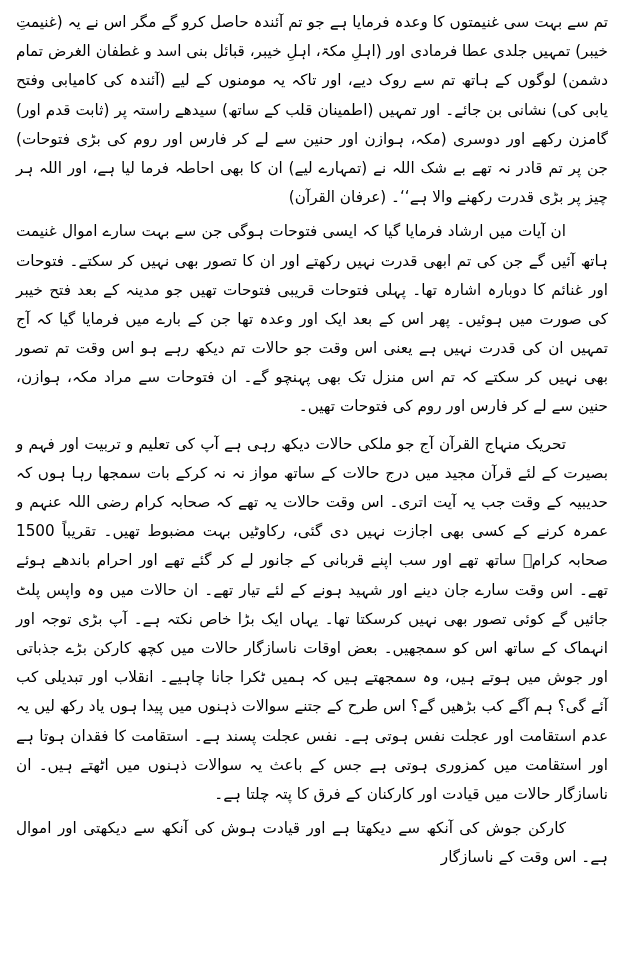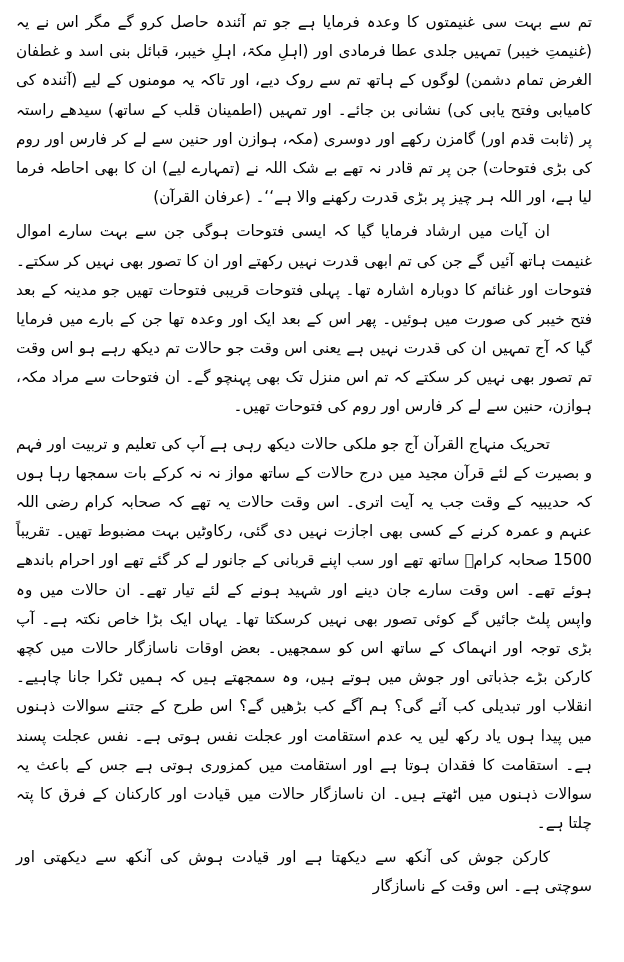--- a/index.html
+++ b/index.html
@@ -18,21 +18,21 @@
     font-family: "DejaVu Sans", "Liberation Sans", sans-serif;
   }
   .doc {
     direction: rtl;
     text-align: justify;
     color: #000000;
     font-size: 15.2px;
     line-height: 1.92;
   }
   .para {
-    margin: 0 16px 1px 0;
+    margin: 0 0 1px 0;
     text-align: justify;
     text-align-last: right;
     direction: rtl;
   }
   .para.indent {
     text-indent: 42px;
   }
   .spacer-sm { height: 4px; }
   .spacer-md { height: 7px; }
 </style>
@@ -40,15 +40,15 @@
 <body>
 
 <div class="page">
   <div class="doc">
     <p class="para">تم سے بہت سی غنیمتوں کا وعدہ فرمایا ہے جو تم آئندہ حاصل کرو گے مگر اس نے یہ (غنیمتِ خیبر) تمہیں جلدی عطا فرمادی اور (اہلِ مکۃ، اہلِ خیبر، قبائل بنی اسد و غطفان الغرض تمام دشمن) لوگوں کے ہاتھ تم سے روک دیے، اور تاکہ یہ مومنوں کے لیے (آئندہ کی کامیابی وفتح یابی کی) نشانی بن جائے۔ اور تمہیں (اطمینان قلب کے ساتھ) سیدھے راستہ پر (ثابت قدم اور) گامزن رکھے اور دوسری (مکہ، ہوازن اور حنین سے لے کر فارس اور روم کی بڑی فتوحات) جن پر تم قادر نہ تھے بے شک اللہ نے (تمہارے لیے) ان کا بھی احاطہ فرما لیا ہے، اور اللہ ہر چیز پر بڑی قدرت رکھنے والا ہے‘‘۔ (عرفان القرآن)</p>
     <div class="spacer-sm"></div>
     <p class="para indent">ان آیات میں ارشاد فرمایا گیا کہ ایسی فتوحات ہوگی جن سے بہت سارے اموال غنیمت ہاتھ آئیں گے جن کی تم ابھی قدرت نہیں رکھتے اور ان کا تصور بھی نہیں کر سکتے۔ فتوحات اور غنائم کا دوبارہ اشارہ تھا۔ پہلی فتوحات قریبی فتوحات تھیں جو مدینہ کے بعد فتح خیبر کی صورت میں ہوئیں۔ پھر اس کے بعد ایک اور وعدہ تھا جن کے بارے میں فرمایا گیا کہ آج تمہیں ان کی قدرت نہیں ہے یعنی اس وقت جو حالات تم دیکھ رہے ہو اس وقت تم تصور بھی نہیں کر سکتے کہ تم اس منزل تک بھی پہنچو گے۔ ان فتوحات سے مراد مکہ، ہوازن، حنین سے لے کر فارس اور روم کی فتوحات تھیں۔</p>
     <div class="spacer-md"></div>
     <p class="para indent">تحریک منہاج القرآن آج جو ملکی حالات دیکھ رہی ہے آپ کی تعلیم و تربیت اور فہم و بصیرت کے لئے قرآن مجید میں درج حالات کے ساتھ مواز نہ نہ کرکے بات سمجھا رہا ہوں کہ حدیبیہ کے وقت جب یہ آیت اتری۔ اس وقت حالات یہ تھے کہ صحابہ کرام رضی اللہ عنہم و عمرہ کرنے کے کسی بھی اجازت نہیں دی گئی، رکاوٹیں بہت مضبوط تھیں۔ تقریباً 1500 صحابہ کرامؓ ساتھ تھے اور سب اپنے قربانی کے جانور لے کر گئے تھے اور احرام باندھے ہوئے تھے۔ اس وقت سارے جان دینے اور شہید ہونے کے لئے تیار تھے۔ ان حالات میں وہ واپس پلٹ جائیں گے کوئی تصور بھی نہیں کرسکتا تھا۔ یہاں ایک بڑا خاص نکتہ ہے۔ آپ بڑی توجہ اور انہماک کے ساتھ اس کو سمجھیں۔ بعض اوقات ناسازگار حالات میں کچھ کارکن بڑے جذباتی اور جوش میں ہوتے ہیں، وہ سمجھتے ہیں کہ ہمیں ٹکرا جانا چاہیے۔ انقلاب اور تبدیلی کب آئے گی؟ ہم آگے کب بڑھیں گے؟ اس طرح کے جتنے سوالات ذہنوں میں پیدا ہوں یاد رکھ لیں یہ عدم استقامت اور عجلت نفس ہوتی ہے۔ نفس عجلت پسند ہے۔ استقامت کا فقدان ہوتا ہے اور استقامت میں کمزوری ہوتی ہے جس کے باعث یہ سوالات ذہنوں میں اٹھتے ہیں۔ ان ناسازگار حالات میں قیادت اور کارکنان کے فرق کا پتہ چلتا ہے۔</p>
     <div class="spacer-sm"></div>
-    <p class="para indent">کارکن جوش کی آنکھ سے دیکھتا ہے اور قیادت ہوش کی آنکھ سے دیکھتی اور سوچتی ہے۔ اس وقت کے ناسازگار</p>
+    <p class="para indent">کارکن جوش کی آنکھ سے دیکھتا ہے اور قیادت ہوش کی آنکھ سے دیکھتی اور اموال ہے۔ اس وقت کے ناسازگار</p>
   </div>
 </div>
 
 </body></html>

